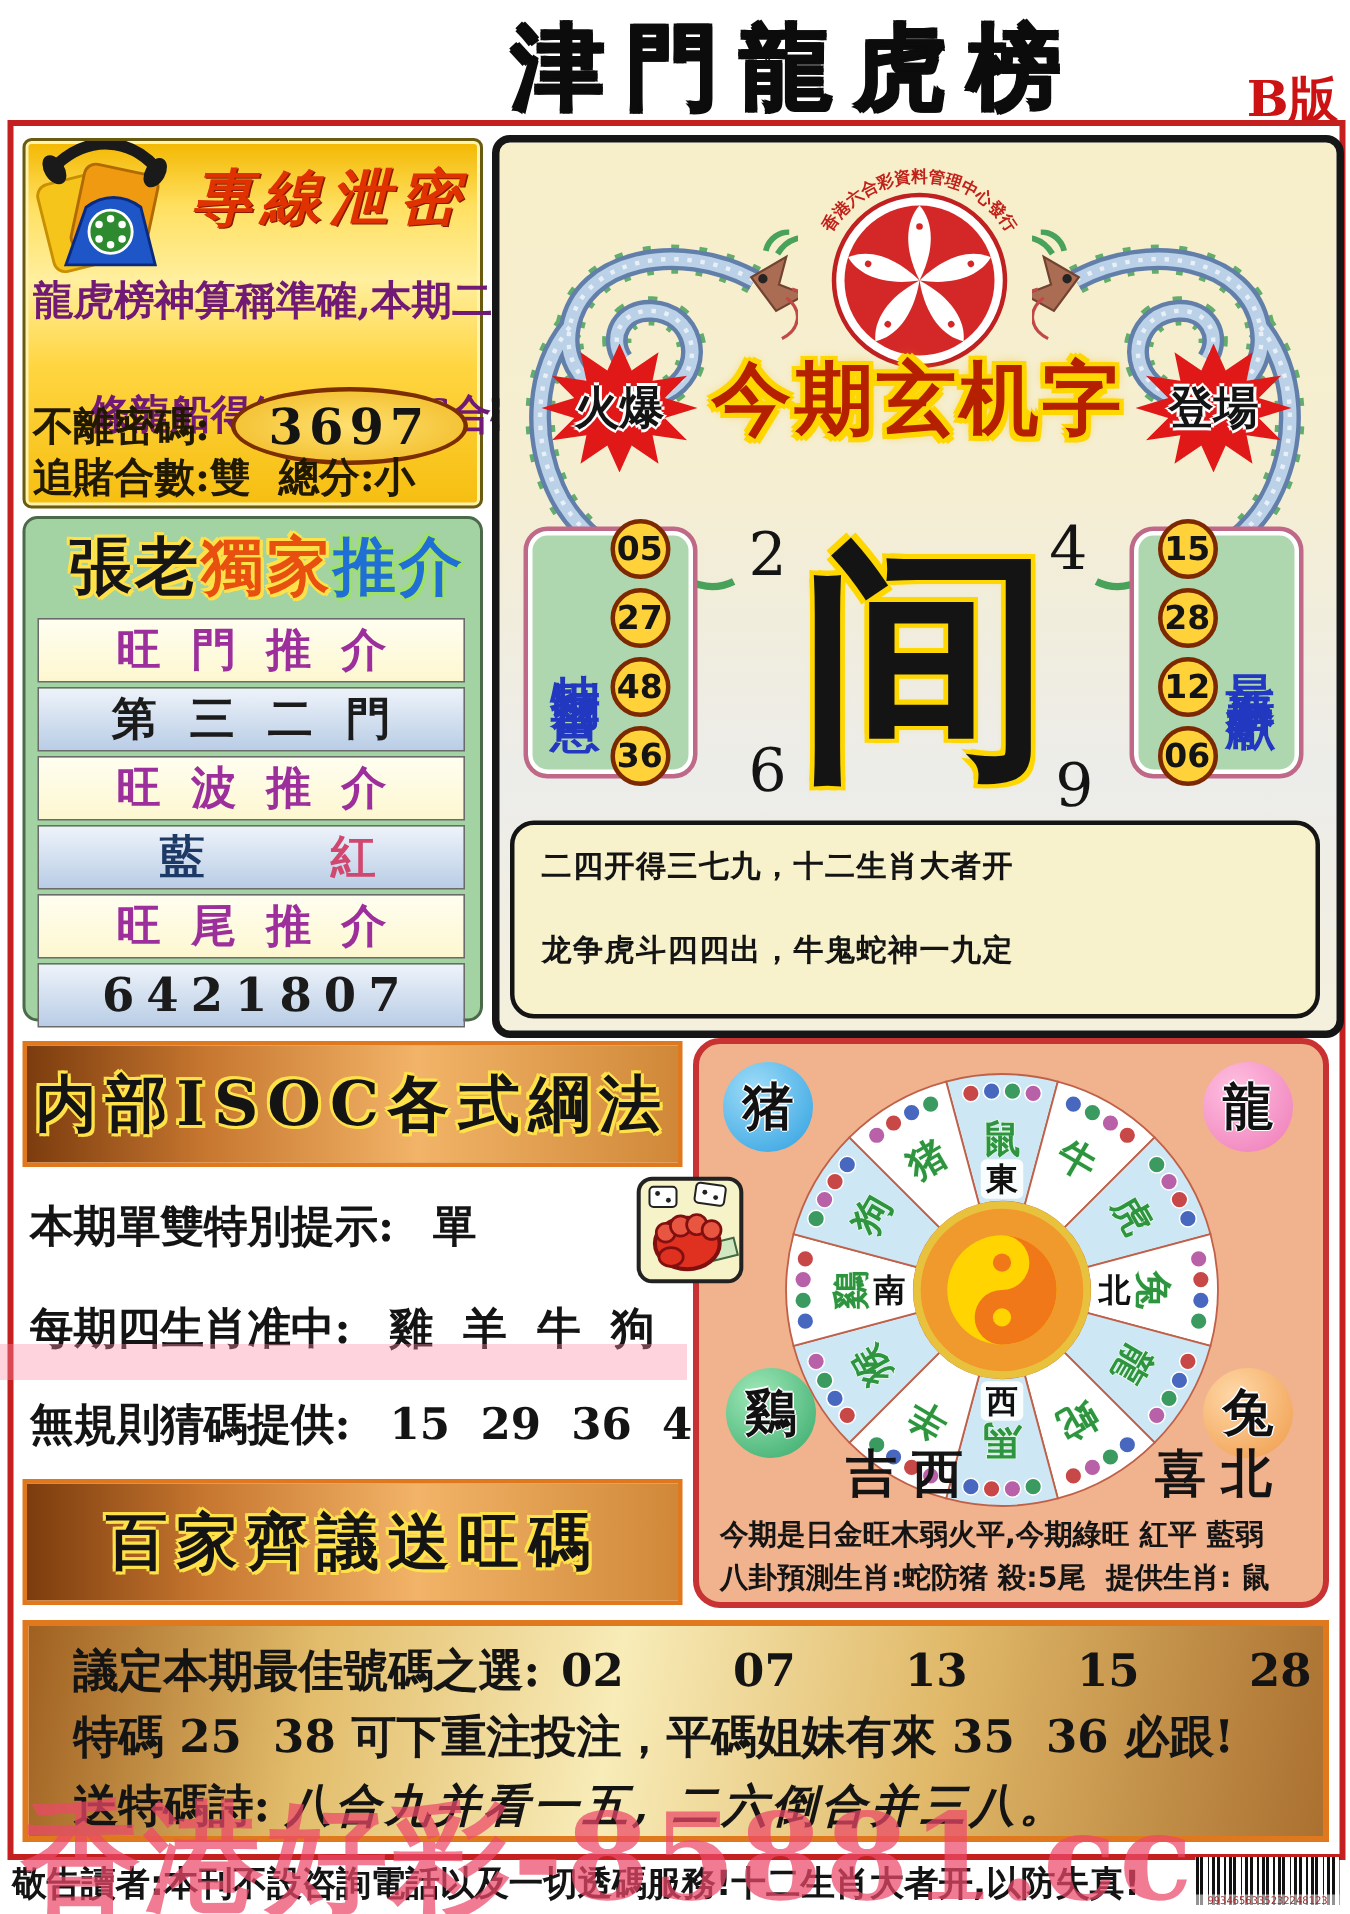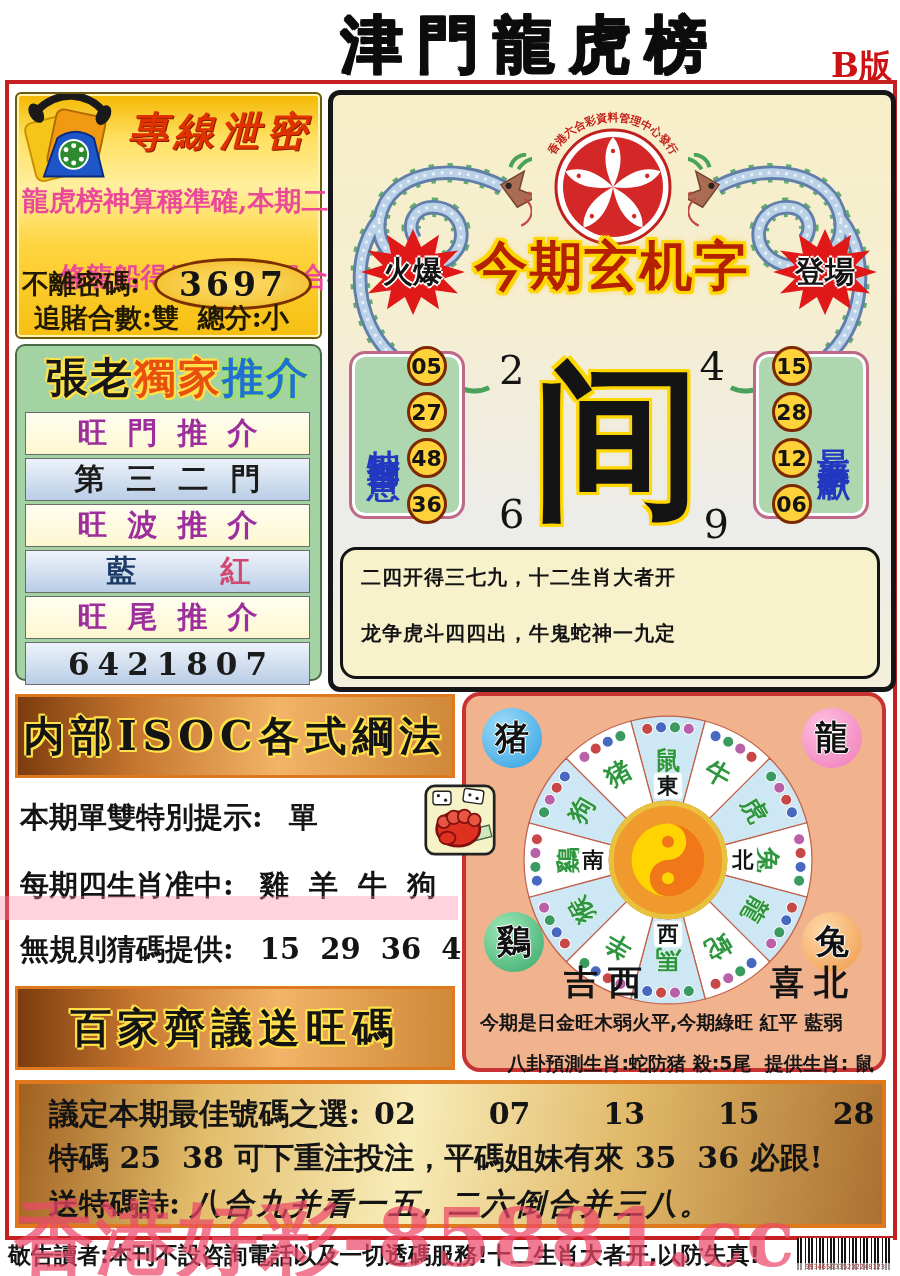--- a/index.html
+++ b/index.html
@@ -19,29 +19,29 @@
   .main-frame{left:5px;top:80px;width:884px;height:1152px;border:4px solid #c42020;}
 
   
   .hotline{left:15px;top:92px;width:303px;height:243px;border:2px solid #6b5b10;border-radius:6px;
     background:linear-gradient(180deg,#f3b700 0%,#ffe061 18%,#ffef9e 38%,#ffd540 62%,#f6be10 100%);
     box-shadow:inset 0 0 0 2px #fff3b0;}
   .hotline-header{left:128px;top:104px;font-size:40px;font-weight:800;font-style:italic;
     color:#e03200;font-family:"DejaVu Serif",serif;letter-spacing:6px;
     text-shadow:1px 1px 0 #8a1a00;}
   .phone-icon{left:17px;top:94px;width:100px;height:96px;}
-  .hot-lines{left:22px;top:182px;width:290px;font-weight:800;color:#ec4899;
+  .hot-lines{left:22px;top:182px;width:290px;font-weight:800;color:#701a75;
     font-family:"DejaVu Serif",serif;font-size:27px;line-height:38px;white-space:pre;}
   .hot-code-row{left:22px;top:258px;display:flex;align-items:center;gap:14px;}
   .hot-code-label{font-size:27px;font-weight:800;color:#201800;font-family:"DejaVu Serif",serif;}
   .code-oval{width:152px;height:46px;border:3px solid #7c2e00;border-radius:50%;
     background:radial-gradient(#ffe070,#f0b820);display:flex;align-items:center;justify-content:center;
     font-size:33px;font-weight:900;letter-spacing:4px;color:#141414;font-family:"DejaVu Serif",serif;}
   .hot-line4{left:22px;top:300px;font-size:27px;font-weight:800;color:#201800;
-    font-family:"DejaVu Serif",serif;white-space:pre;margin-left:12px;}
+    font-family:"DejaVu Serif",serif;white-space:pre;}
 
   
   .zhang{left:15px;top:344px;width:303px;height:333px;border:2px solid #4a6a4a;border-radius:10px;
     background:#a3d2a3;padding:0;}
   .zhang-header{left:24px;top:350px;width:286px;font-size:42px;font-weight:700;letter-spacing:2px;
     font-family:"DejaVu Serif",serif;white-space:nowrap;text-align:right;}
   .zh1{color:#161616;text-shadow:-2px 0 #ffe24a,2px 0 #ffe24a,0 -2px #ffe24a,0 2px #ffe24a,2px 2px #ffe24a,-2px -2px #ffe24a;}
   .zh2{color:#e85010;text-shadow:-2px 0 #ffe24a,2px 0 #ffe24a,0 -2px #ffe24a,0 2px #ffe24a,2px 2px #ffe24a,-2px -2px #ffe24a;}
   .zh3{color:#1f6fd4;text-shadow:-2px 0 #9fe06a,2px 0 #9fe06a,0 -2px #9fe06a,0 2px #9fe06a,2px 2px #9fe06a,-2px -2px #9fe06a;}
   .zhang-row{left:25px;width:283px;height:41px;display:flex;align-items:center;justify-content:center;
@@ -59,21 +59,21 @@
   .dragon-svg{width:195px;height:245px;top:58px;opacity:.95;}
   .dragon-left{left:4px;}
   .dragon-right{left:355px;transform:scaleX(-1);}
   .burst{width:104px;height:86px;}
   .burst-shape{position:absolute;inset:0;background:#e01818;
     clip-path:polygon(50% 0%,57.8% 21%,75% 6.7%,71.2% 28.8%,93.3% 25%,79% 42.2%,100% 50%,79% 57.8%,93.3% 75%,71.2% 71.2%,75% 93.3%,57.8% 79%,50% 100%,42.2% 79%,25% 93.3%,28.8% 71.2%,6.7% 75%,21% 57.8%,0% 50%,21% 42.2%,6.7% 25%,28.8% 28.8%,25% 6.7%,42.2% 21%);}
   .burst-text{position:absolute;inset:0;display:flex;align-items:center;justify-content:center;
     font-size:30px;font-weight:900;color:#141414;font-family:"DejaVu Serif",serif;
     text-shadow:-2px 0 #fff,2px 0 #fff,0 -2px #fff,0 2px #fff;}
   .burst-l{left:28px;top:134px;}
-  .burst-r{left:440px;top:134px;}
+  .burst-r{left:424px;top:134px;}
   .mystery-banner{left:118px;top:136px;width:322px;text-align:center;font-size:53px;font-weight:900;
     font-family:"DejaVu Serif",serif;color:#b42000;letter-spacing:2px;
     text-shadow:-3px 0 #ffd700,3px 0 #ffd700,0 -3px #ffd700,0 3px #ffd700,3px 3px #ffd700,-3px -3px #ffd700,3px -3px #ffd700,-3px 3px #ffd700,0 0 8px #ffb700;}
   .num-panel{top:256px;width:116px;height:168px;background:#afd7af;border:3px solid #c06888;border-radius:16px;
     box-shadow:inset 0 0 0 3px #ffffff;display:flex;align-items:center;justify-content:center;gap:6px;padding:4px;box-sizing:border-box;}
   .panel-special{left:16px;}
   .panel-latest{left:420px;}
   .panel-title{writing-mode:vertical-rl;text-orientation:upright;font-size:33px;font-weight:900;
     color:#2238c0;font-family:"DejaVu Serif",serif;letter-spacing:6px;line-height:1;}
   .panel-nums{display:flex;flex-direction:column;gap:6px;}
@@ -118,21 +118,21 @@
   .ball-bl{left:18px;top:216px;background:radial-gradient(circle at 35% 30%,#9fe8b8,#35a868);}
   .ball-br{left:336px;top:216px;background:radial-gradient(circle at 35% 30%,#ffd8a8,#ef9a48);}
   .wheel-svg{position:absolute;left:50px;top:12px;width:304px;height:304px;}
   .wheel-animal{font-size:25px;font-weight:900;fill:#2f9440;stroke:#eaffea;stroke-width:.8px;
     paint-order:stroke;font-family:"DejaVu Serif",serif;}
   .dir-label{font-size:21px;font-weight:900;fill:#111;font-family:"DejaVu Serif",serif;}
   .zlabel{position:absolute;top:264px;font-size:34px;font-weight:900;color:#141414;
     font-family:"DejaVu Serif",serif;letter-spacing:10px;margin-left:16px;}
   .zl-left{left:82px;} .zl-right{left:288px;}
   .zline{position:absolute;left:14px;width:394px;font-size:19px;font-weight:800;color:#141414;white-space:pre;}
-  .zline1{top:314px;} .zline2{top:355px;text-align:right;}
+  .zline1{top:314px;} .zline2{top:343px;}
 
   
   .best-box{left:15px;top:1080px;width:871px;height:148px;border:4px solid #e0791e;box-sizing:border-box;
     background:linear-gradient(100deg,#a06020 0%,#e2bc6a 22%,#f8ecb8 45%,#e0b868 70%,#aa7030 100%);}
   .best-line{position:absolute;left:30px;white-space:pre;font-weight:800;color:#141414;
     font-family:"DejaVu Serif",serif;font-size:30px;}
   .bl1{top:10px;} .bl2{top:54px;} .bl3{top:100px;}
   .best-nums{word-spacing:26px;margin-left:14px;}
   .poemish{font-style:italic;letter-spacing:3px;}
 

